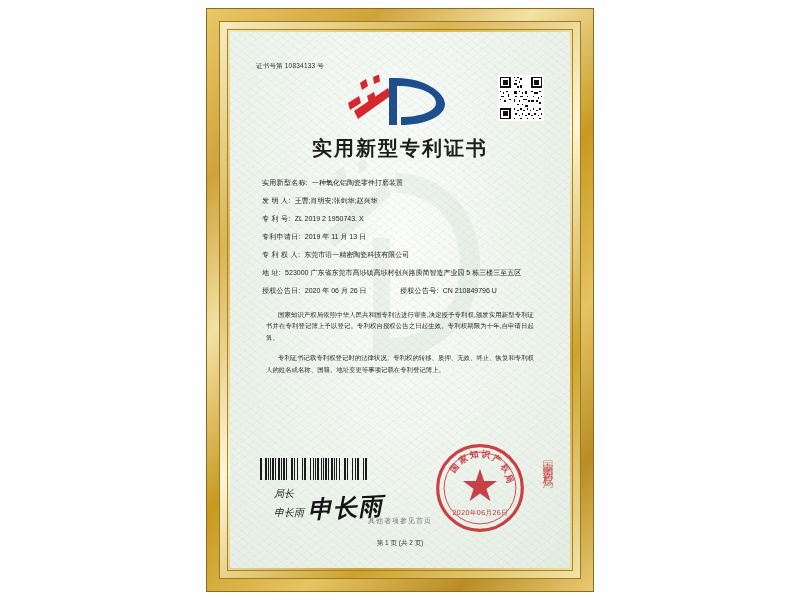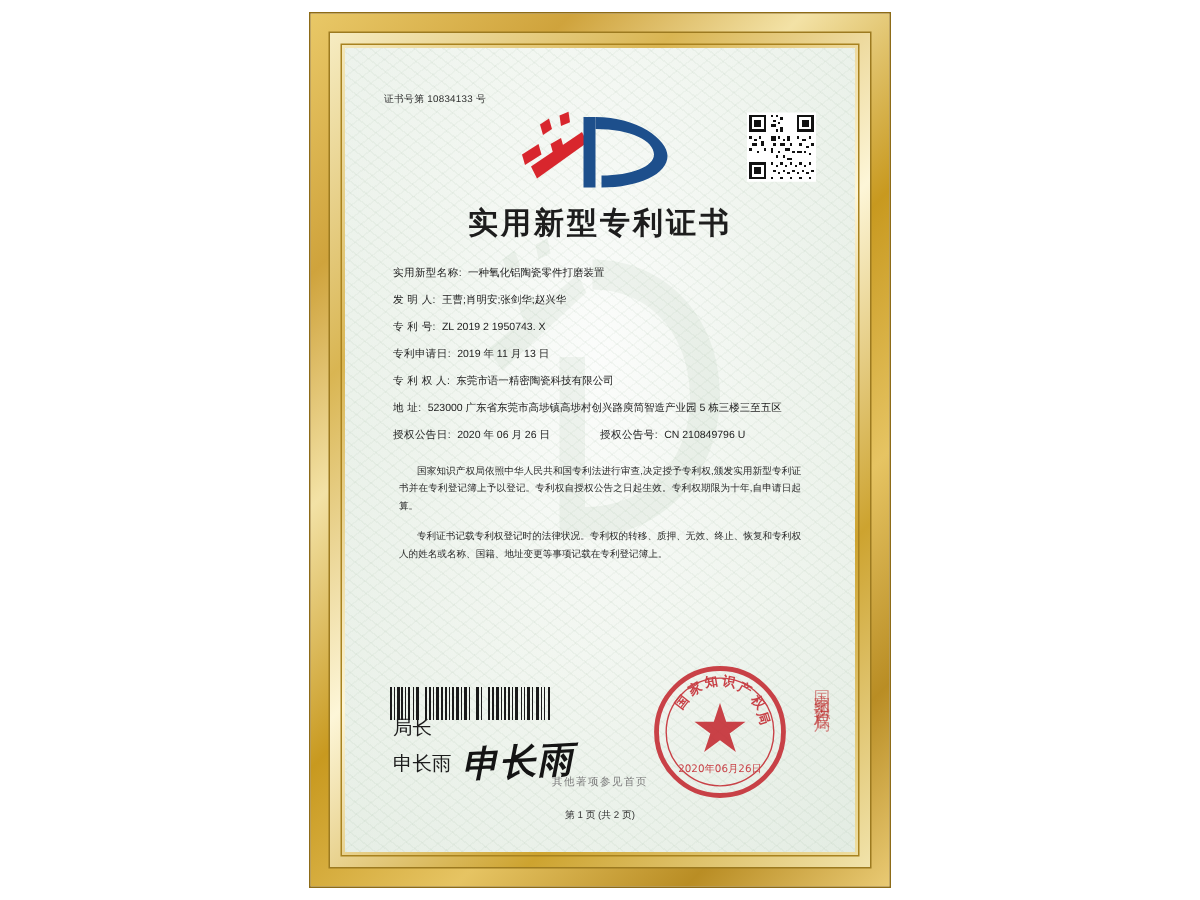--- a/index.html
+++ b/index.html
@@ -168,25 +168,26 @@
   }
   .barcode {
     position: absolute;
     left: 30px;
     bottom: 88px;
     width: 108px;
     height: 22px;
   }
   .sign-block {
     position: absolute;
-    left: 32px;
+    left: 44px;
     bottom: 46px;
-    font-size: 13px;
+    font-size: 10px;
     color: #1c1c1c;
     line-height: 1.9;
+    font-style: italic;
   }
   .sign-script {
     position: absolute;
     left: 78px;
     bottom: 44px;
     font-family: "DejaVu Serif", serif;
     font-size: 24px;
     color: #141414;
     font-style: italic;
     font-weight: bold;

